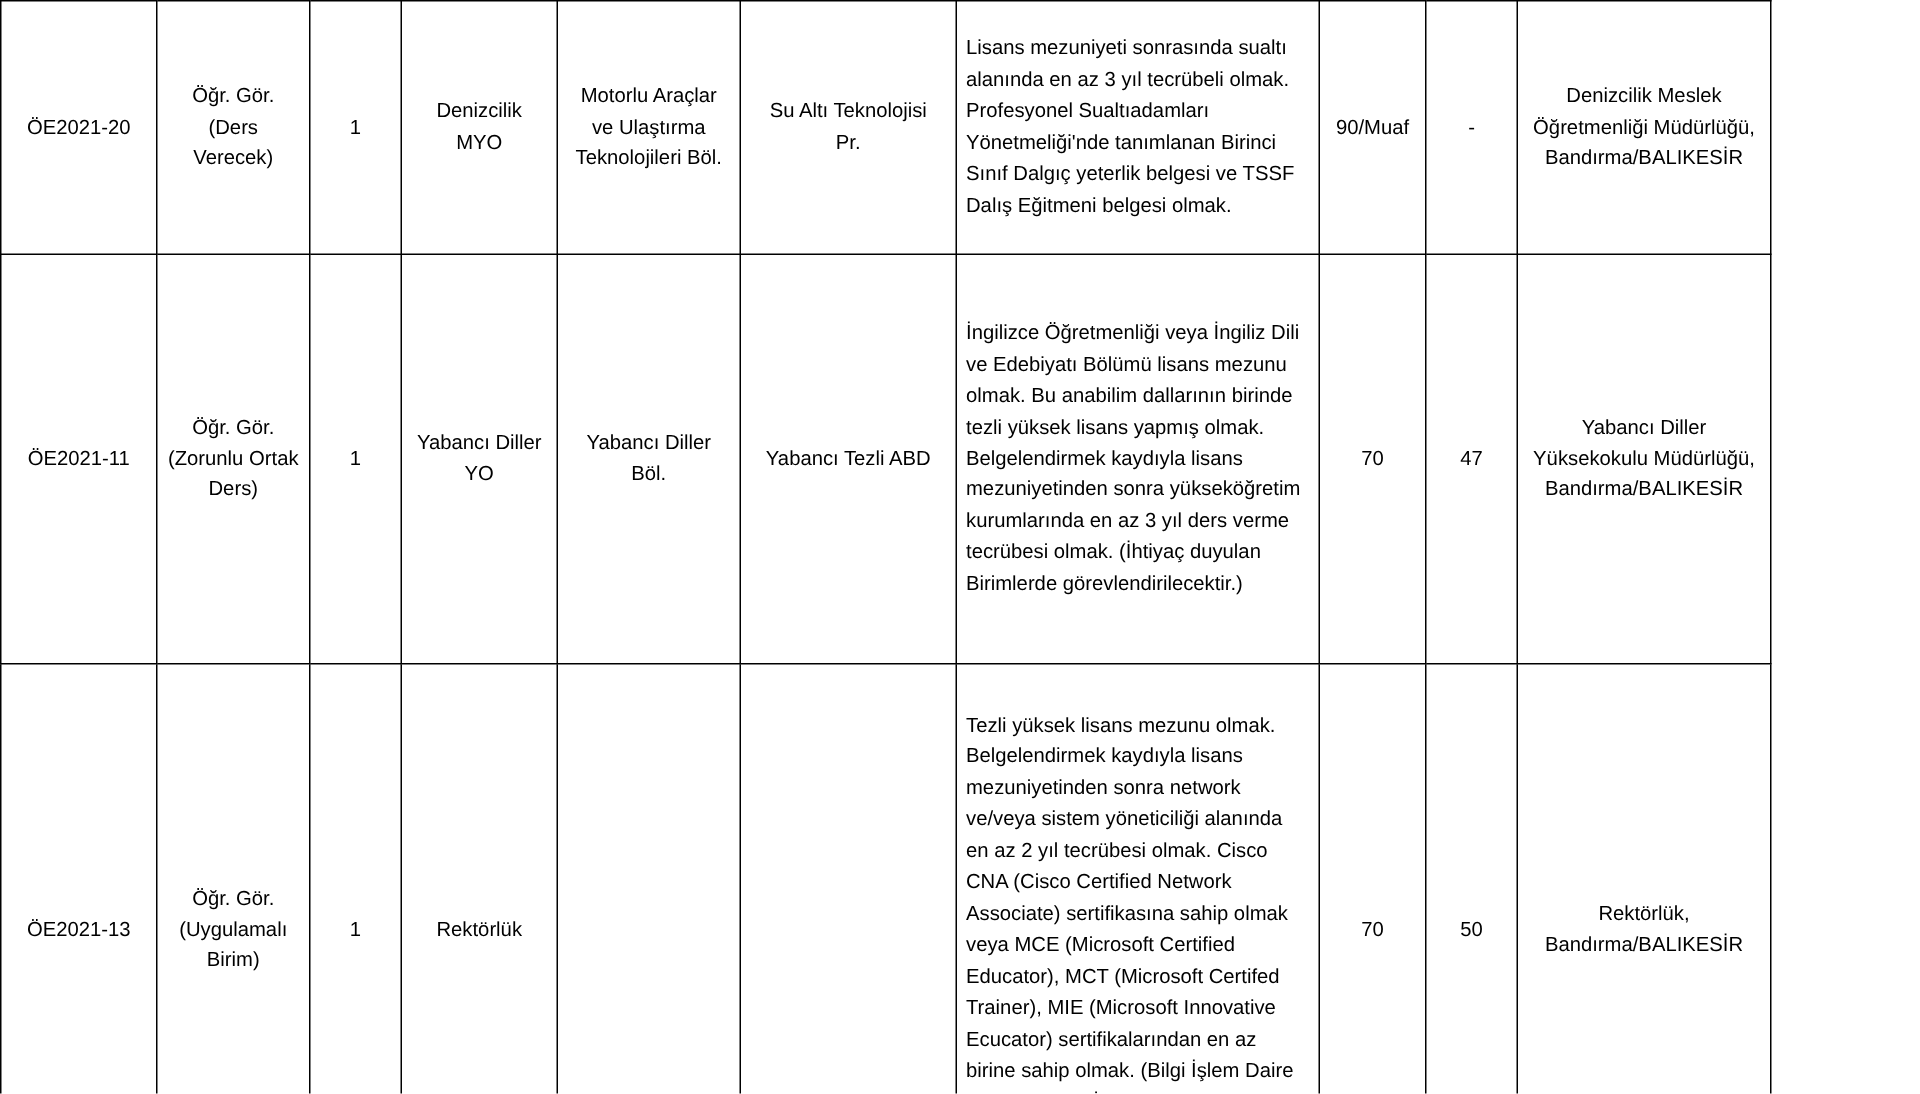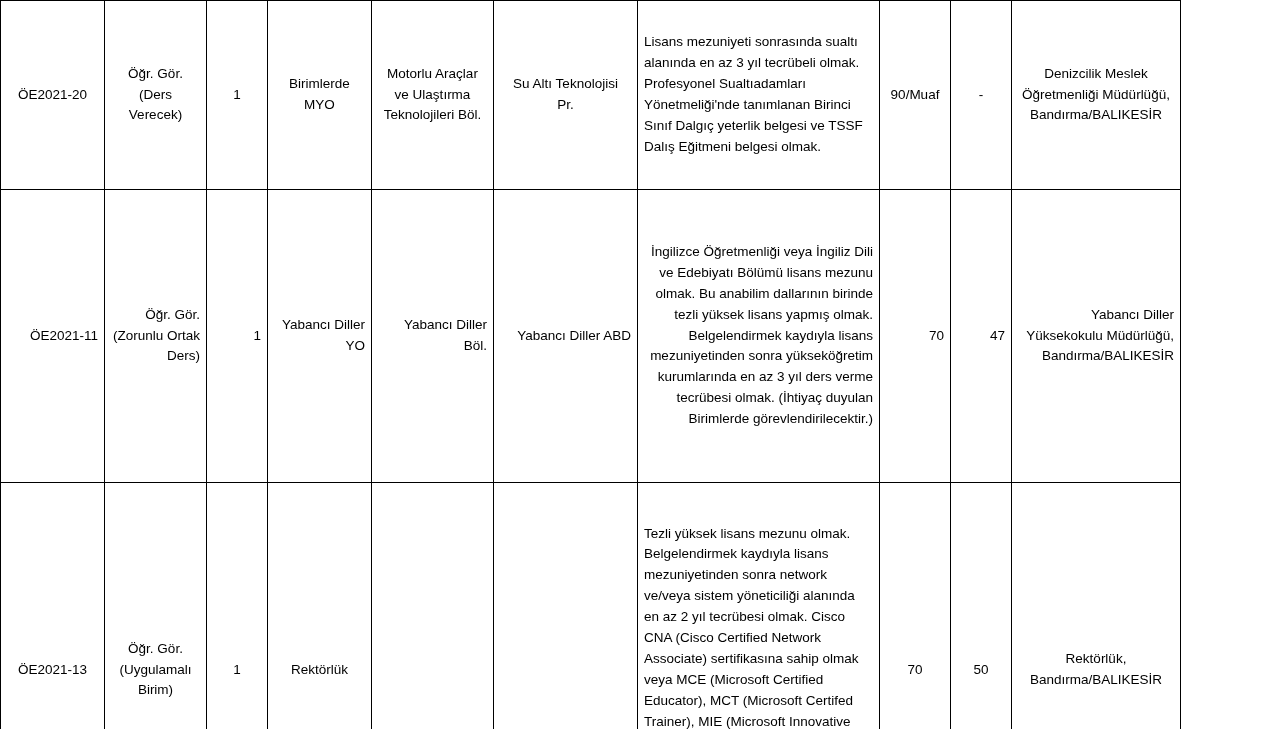--- a/index.html
+++ b/index.html
@@ -24,21 +24,21 @@
     border-collapse: collapse;
     table-layout: fixed;
     width: 1180px;
     margin: 0;
     position: absolute;
     left: 0px;
     top: 0px;
   }
   table.doc-table td {
     border: 1px solid #000000;
-    padding: 22px 6px;
+    padding: 12px 6px;
     font-size: 13.5px;
     line-height: 1.55;
     vertical-align: middle;
     word-wrap: break-word;
   }
   
   col.c-code   { width: 104px; }
   col.c-title  { width: 102px; }
   col.c-count  { width: 61px; }
   col.c-unit   { width: 104px; }
@@ -52,21 +52,21 @@
   .center { text-align: center; }
   .cond-cell {
     text-align: left;
     vertical-align: top;
     padding-top: 6px;
     padding-left: 8px;
     padding-right: 8px;
     line-height: 1.62;
   }
   .row-1 td { height: 144px; }
-  .row-2 td { height: 248px; text-align: right; }
+  .row-2 td { height: 248px; }
   .row-3 td { height: 330px; }
 
   .nowrap-lines { white-space: pre-line; }
 </style>
 </head>
 <body>
 
 <div class="page">
   <table class="doc-table">
     <colgroup>
@@ -81,21 +81,21 @@
       <col class="c-yds">
       <col class="c-place">
     </colgroup>
     <tbody>
       <tr class="row-1">
         <td class="center">ÖE2021-20</td>
         <td class="center nowrap-lines">Öğr. Gör.
 (Ders
 Verecek)</td>
         <td class="center">1</td>
-        <td class="center nowrap-lines">Birimlerde
+        <td class="center nowrap-lines">Denizcilik
 MYO</td>
         <td class="center nowrap-lines">Motorlu Araçlar
 ve Ulaştırma
 Teknolojileri Böl.</td>
         <td class="center nowrap-lines">Su Altı Teknolojisi
 Pr.</td>
         <td class="cond-cell">Lisans mezuniyeti sonrasında sualtı alanında en az 3 yıl tecrübeli olmak. Profesyonel Sualtıadamları Yönetmeliği'nde tanımlanan Birinci Sınıf Dalgıç yeterlik belgesi ve TSSF Dalış Eğitmeni belgesi olmak.</td>
         <td class="center">90/Muaf</td>
         <td class="center">-</td>
         <td class="center nowrap-lines">Denizcilik Meslek
@@ -105,21 +105,21 @@
       <tr class="row-2">
         <td class="center">ÖE2021-11</td>
         <td class="center nowrap-lines">Öğr. Gör.
 (Zorunlu Ortak
 Ders)</td>
         <td class="center">1</td>
         <td class="center nowrap-lines">Yabancı Diller
 YO</td>
         <td class="center nowrap-lines">Yabancı Diller
 Böl.</td>
-        <td class="center nowrap-lines">Yabancı Diller ABD</td>
+        <td class="center nowrap-lines">Yabancı Tezli ABD</td>
         <td class="cond-cell">İngilizce Öğretmenliği veya İngiliz Dili ve Edebiyatı Bölümü lisans mezunu olmak. Bu anabilim dallarının birinde tezli yüksek lisans yapmış olmak. Belgelendirmek kaydıyla lisans mezuniyetinden sonra yükseköğretim kurumlarında en az 3 yıl ders verme tecrübesi olmak. (İhtiyaç duyulan Birimlerde görevlendirilecektir.)</td>
         <td class="center">70</td>
         <td class="center">47</td>
         <td class="center nowrap-lines">Yabancı Diller
 Yüksekokulu Müdürlüğü,
 Bandırma/BALIKESİR</td>
       </tr>
       <tr class="row-3">
         <td class="center">ÖE2021-13</td>
         <td class="center nowrap-lines">Öğr. Gör.

